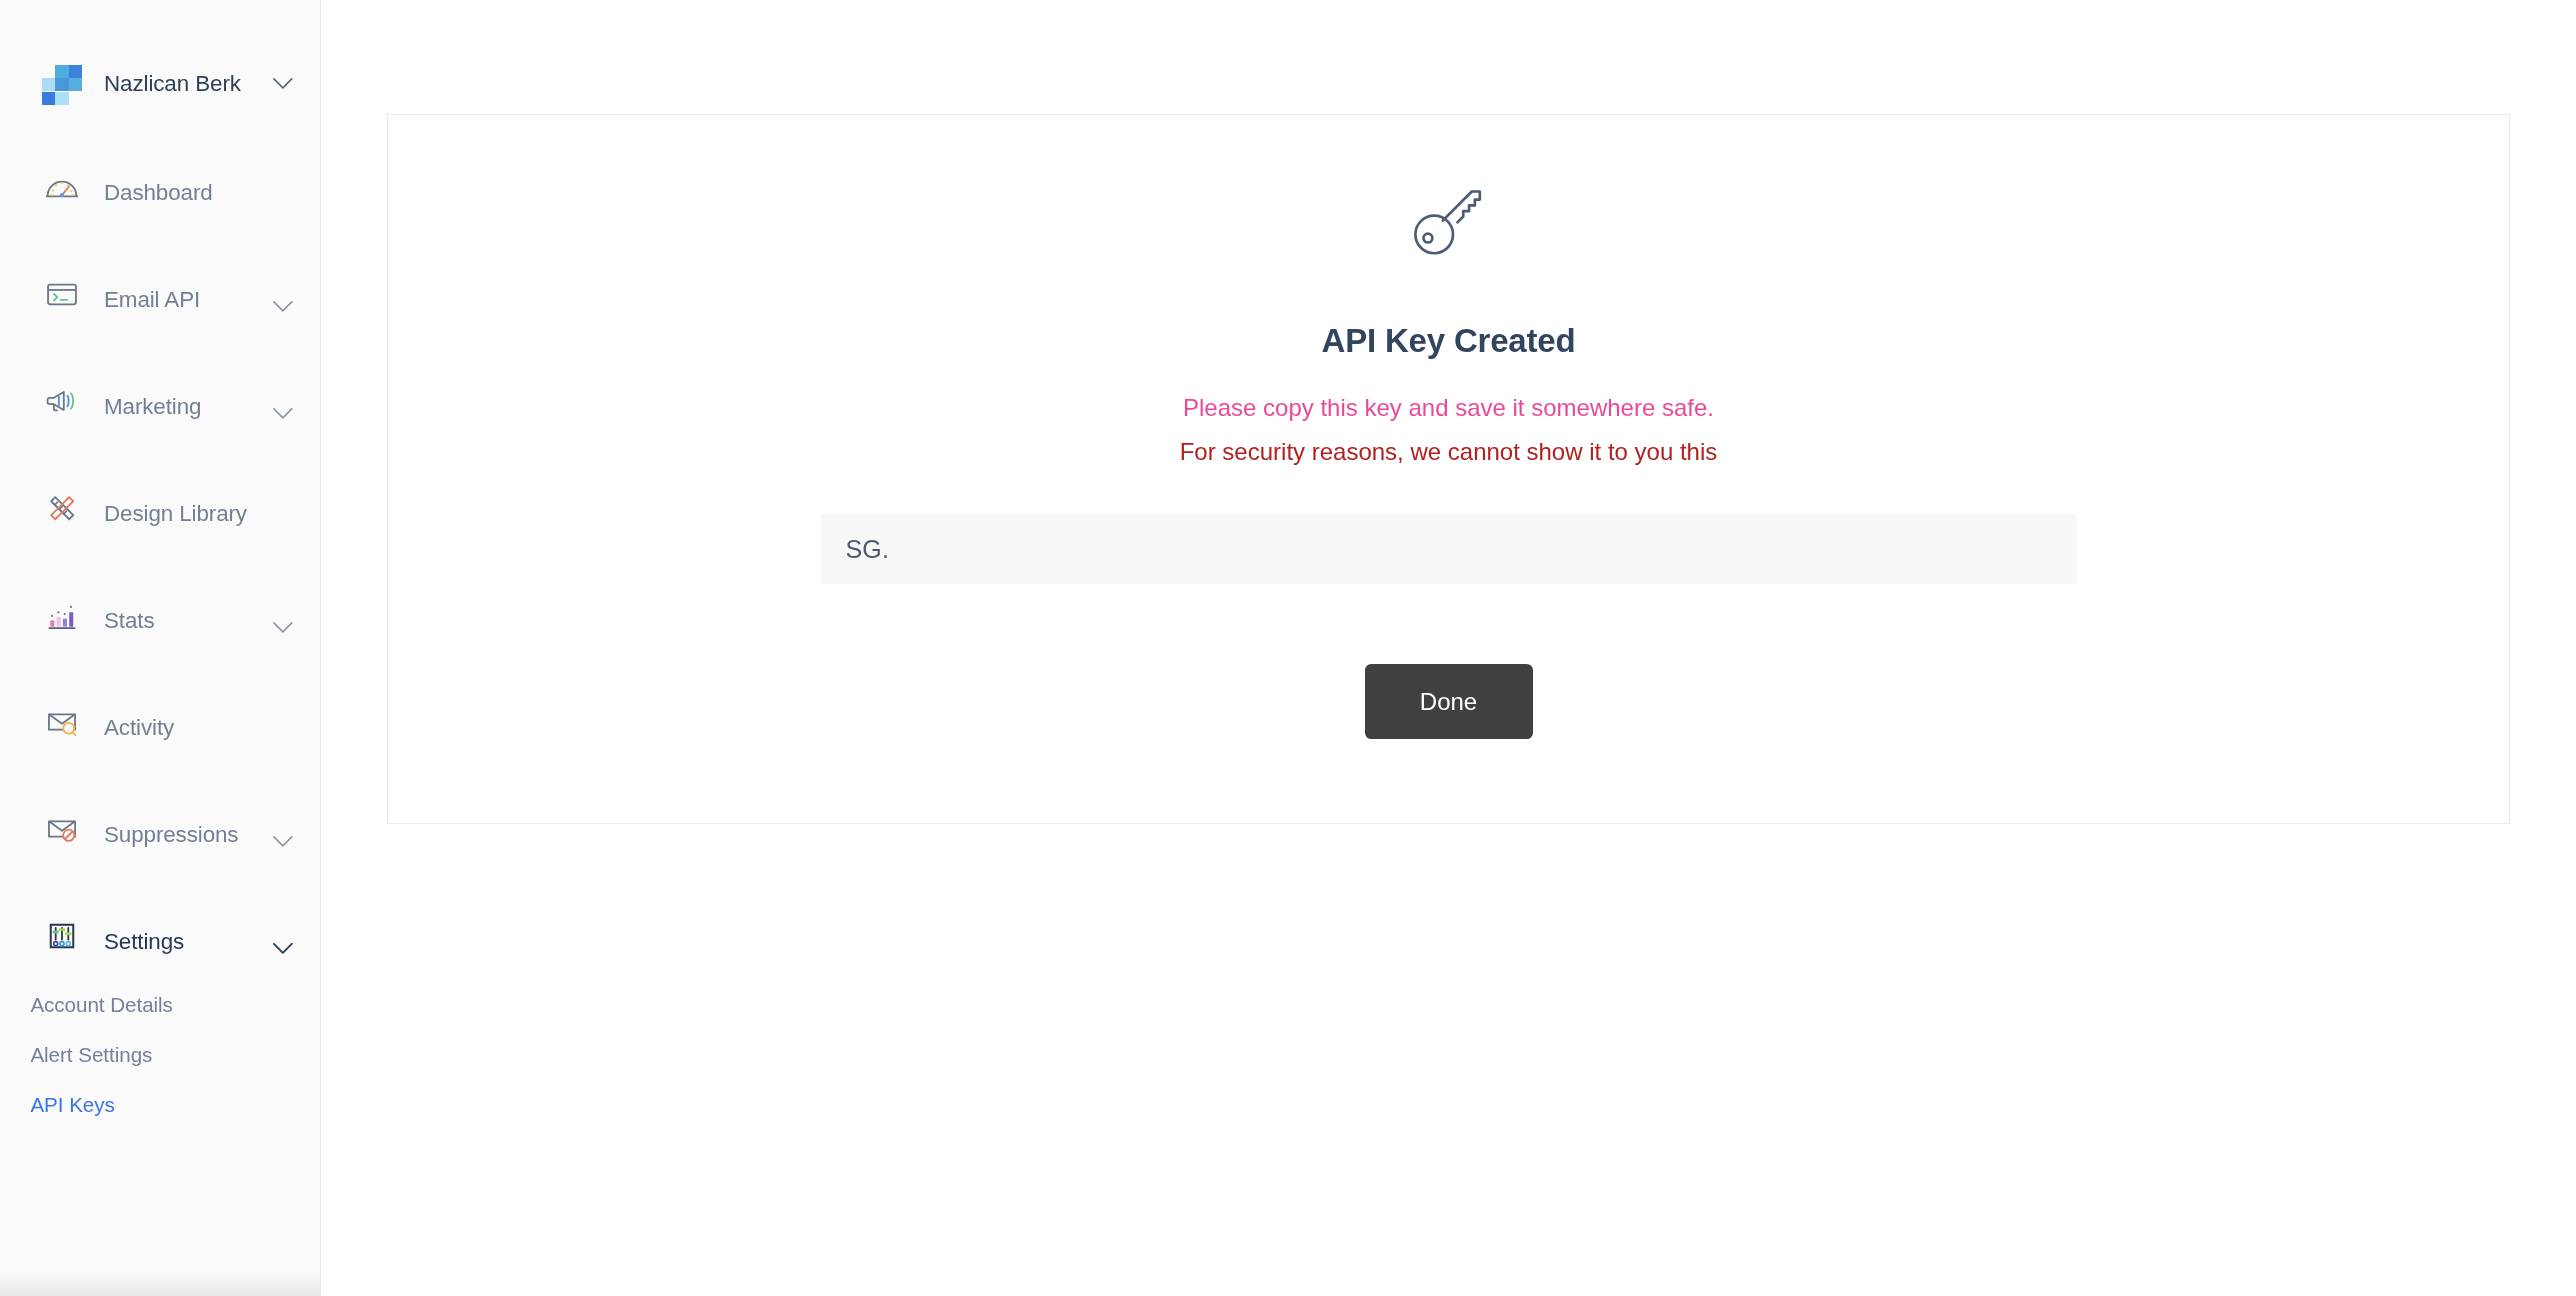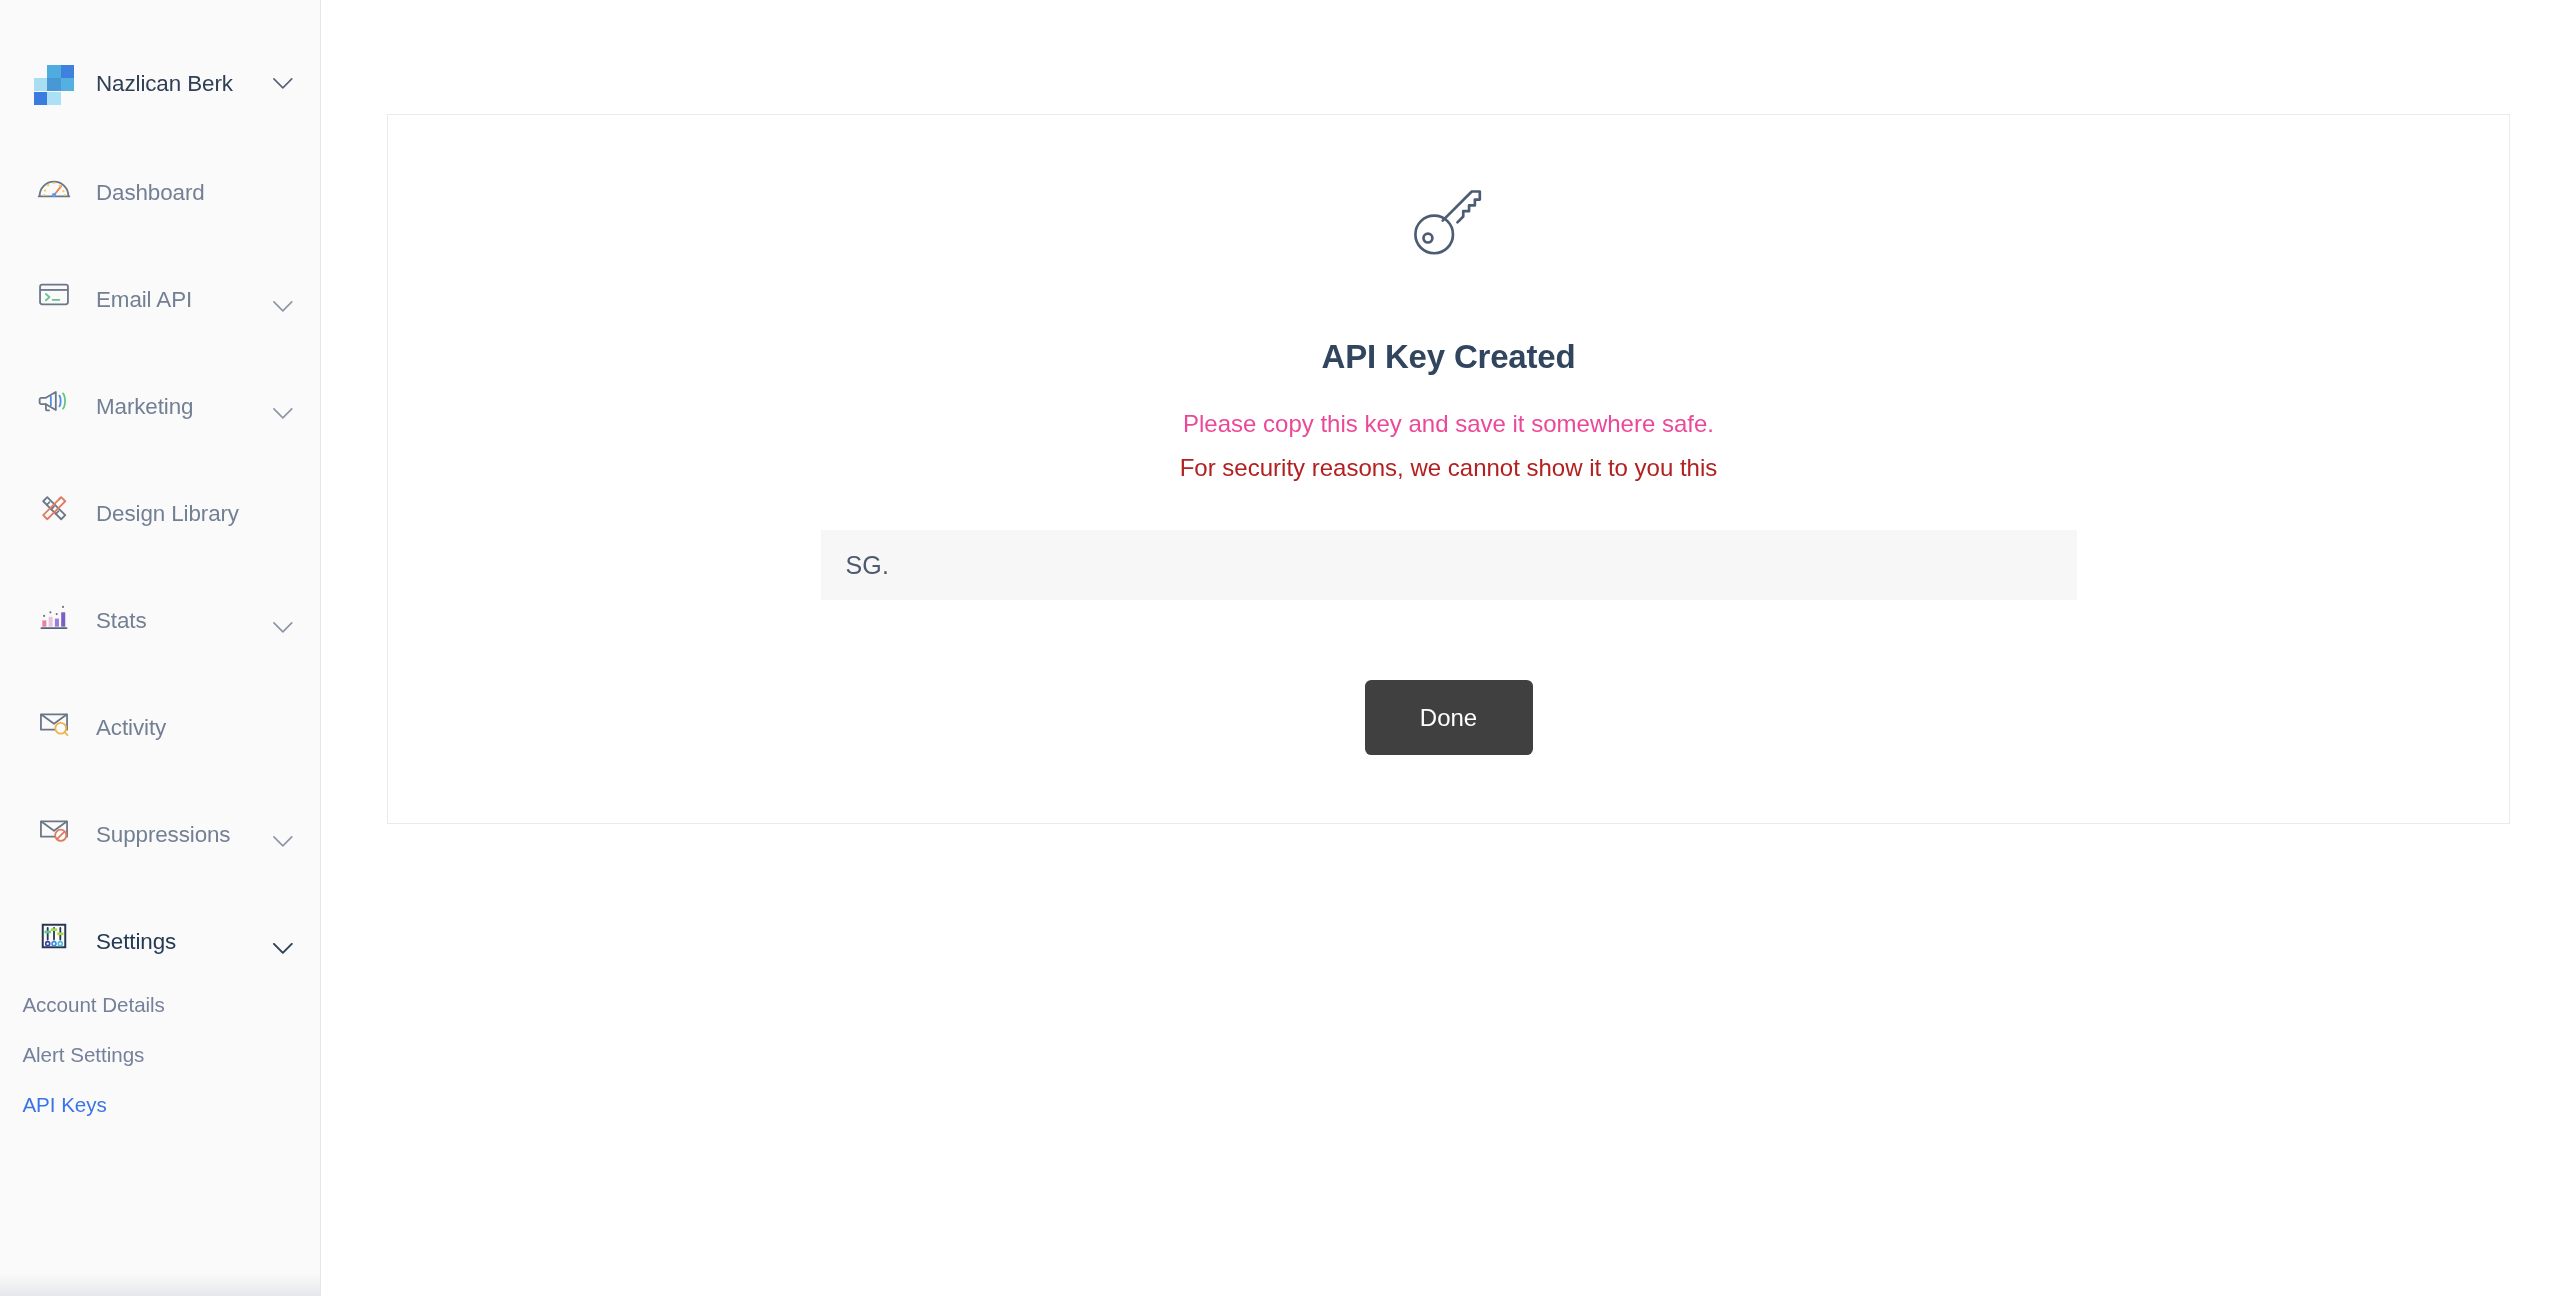--- a/index.html
+++ b/index.html
@@ -27,20 +27,21 @@
     background: #fafafa;
     border-right: 1.8px solid #e6e7ee;
     position: relative;
     overflow: hidden;
   }
 
   .sidebar-scroll {
     position: absolute;
     inset: 0;
     overflow: hidden;
+    padding-left: 8px;
   }
 
   
   .account-row {
     display: flex;
     align-items: center;
     padding: 0 27px 0 34px;
     height: 54px;
     margin-top: 57px;
     cursor: pointer;
@@ -159,21 +160,21 @@
 
   .key-icon-wrap {
     margin-top: 64px;
     height: 93px;
     display: flex;
     align-items: center;
     justify-content: center;
   }
 
   .card-title {
-    margin-top: 66px;
+    margin-top: 50px;
     font-size: 33px;
     font-weight: 700;
     color: #31465e;
     letter-spacing: -0.2px;
   }
 
   .card-sub {
     margin-top: 34px;
     font-size: 24px;
     color: #ec4899;

